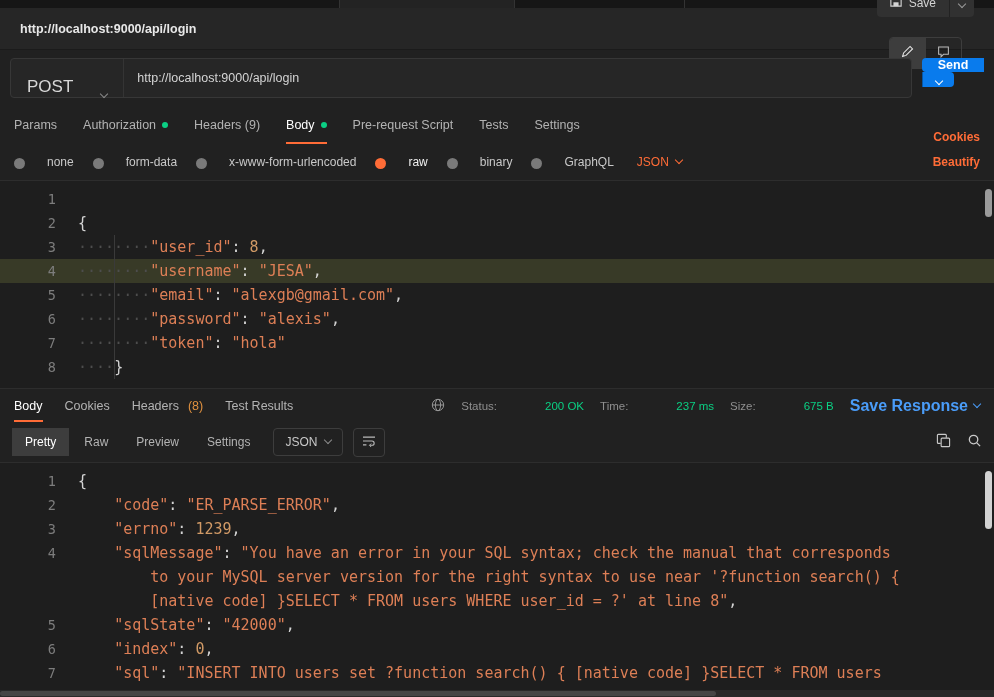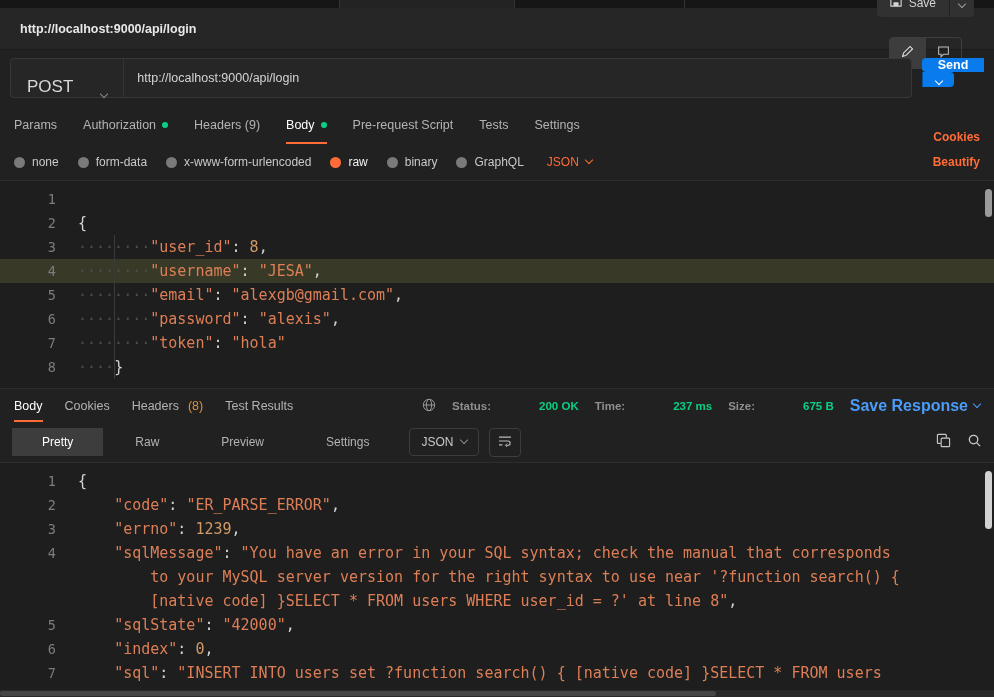--- a/index.html
+++ b/index.html
@@ -58,21 +58,21 @@
     font-size:12.5px; color:#b3b3b3; flex:0 0 auto; }
   .tab { display:flex; align-items:center; gap:6px; height:100%; cursor:pointer; position:relative; white-space:nowrap; }
   .tab.active { color:#fff; }
   .tab.active::after { content:""; position:absolute; left:0; right:0; bottom:0; height:2px; background:#ff6c37; }
   .gdot { width:6px; height:6px; border-radius:50%; background:#0acf83; }
   .cookies-link { margin-left:auto; color:#ff6c37; font-weight:bold; font-size:12px; cursor:pointer; }
 
   
   .mode-row { display:flex; align-items:center; height:36px; padding:0 14px; gap:19px;
     font-size:12px; color:#c9c9c9; flex:0 0 auto; }
-  .radio { display:flex; align-items:center; gap:7px; cursor:pointer; }
+  .radio { display:flex; align-items:flex-end; gap:22px; cursor:pointer; }
   .rb { width:11px; height:11px; border-radius:50%; background:#7a7a7a; }
   .radio.selected .rb { background:#ff6c37; }
   .radio.selected { color:#f1f1f1; }
   .lang-select { display:flex; align-items:center; gap:7px; color:#ff6c37; cursor:pointer; margin-left:4px; font-size:12px; }
   .beautify-link { margin-left:auto; color:#ff6c37; font-weight:bold; font-size:12px; cursor:pointer; }
 
   
   .editor { position:relative; background:#1e1e1e; border-top:1px solid #2d2d2d;
     overflow:hidden; padding-top:6px; }
   .editor.req { height:208px; flex:0 0 auto; }
@@ -92,29 +92,29 @@
   .vthumb.req { top:8px; height:28px; background:#9b9b9b; }
   .vthumb.resp { top:8px; height:58px; background:#d2d2d2; }
   .hscroll { position:absolute; bottom:0; left:0; right:0; height:7px; background:#292929; }
   .hthumb { position:absolute; bottom:1px; left:0; width:72%; height:5px; background:#454545; border-radius:3px; }
 
   
   .resp-header { display:flex; align-items:center; height:34px; padding:0 14px; gap:22px;
     font-size:12.5px; color:#b3b3b3; border-top:1px solid #2d2d2d; flex:0 0 auto; background:#212121; }
   .count-badge { color:#e0913f; margin-left:3px; }
   .resp-meta { margin-left:auto; display:flex; align-items:center; gap:16px; font-size:11.5px; }
-  .meta-item { display:flex; gap:4px; white-space:nowrap;font-weight:bold; }
+  .meta-item { display:flex; gap:4px; white-space:nowrap; }
   .meta-label { color:#8f8f8f; }
   .meta-value { color:#0acf83;margin-left:44px; }
   .save-response { color:#4a9cf8; font-weight:bold; font-size:16px; display:flex; align-items:center; gap:6px; cursor:pointer; }
 
   
   .resp-toolbar { display:flex; align-items:center; height:40px; padding:0 12px; gap:10px; flex:0 0 auto; background:#212121; }
   .views { display:flex; gap:2px; }
-  .view { padding:7px 30px; font-size:12px; color:#b3b3b3; border-radius:0; cursor:pointer; }
+  .view { padding:7px 13px; font-size:12px; color:#b3b3b3; border-radius:0; cursor:pointer; }
   .view.active { background:#3d3d3d; color:#fff; }
   .resp-lang { display:flex; align-items:center; gap:8px; border:1px solid #3d3d3d; border-radius:4px;
     padding:6px 11px; font-size:12px; color:#c9c9c9; cursor:pointer; }
   .resp-lang .chev { color:#8a8a8a; }
   .wrap-btn { border:1px solid #3d3d3d; border-radius:4px; background:transparent; color:#b9b9b9;
     padding:6px 8px; cursor:pointer; display:flex; align-items:center; }
   .toolbar-right { margin-left:auto; display:flex; align-items:center; gap:16px; color:#c9c9c9; }
   .tool-icon { background:transparent; border:none; color:#c9c9c9; cursor:pointer; display:flex; align-items:center; }
 </style>
 </head>

